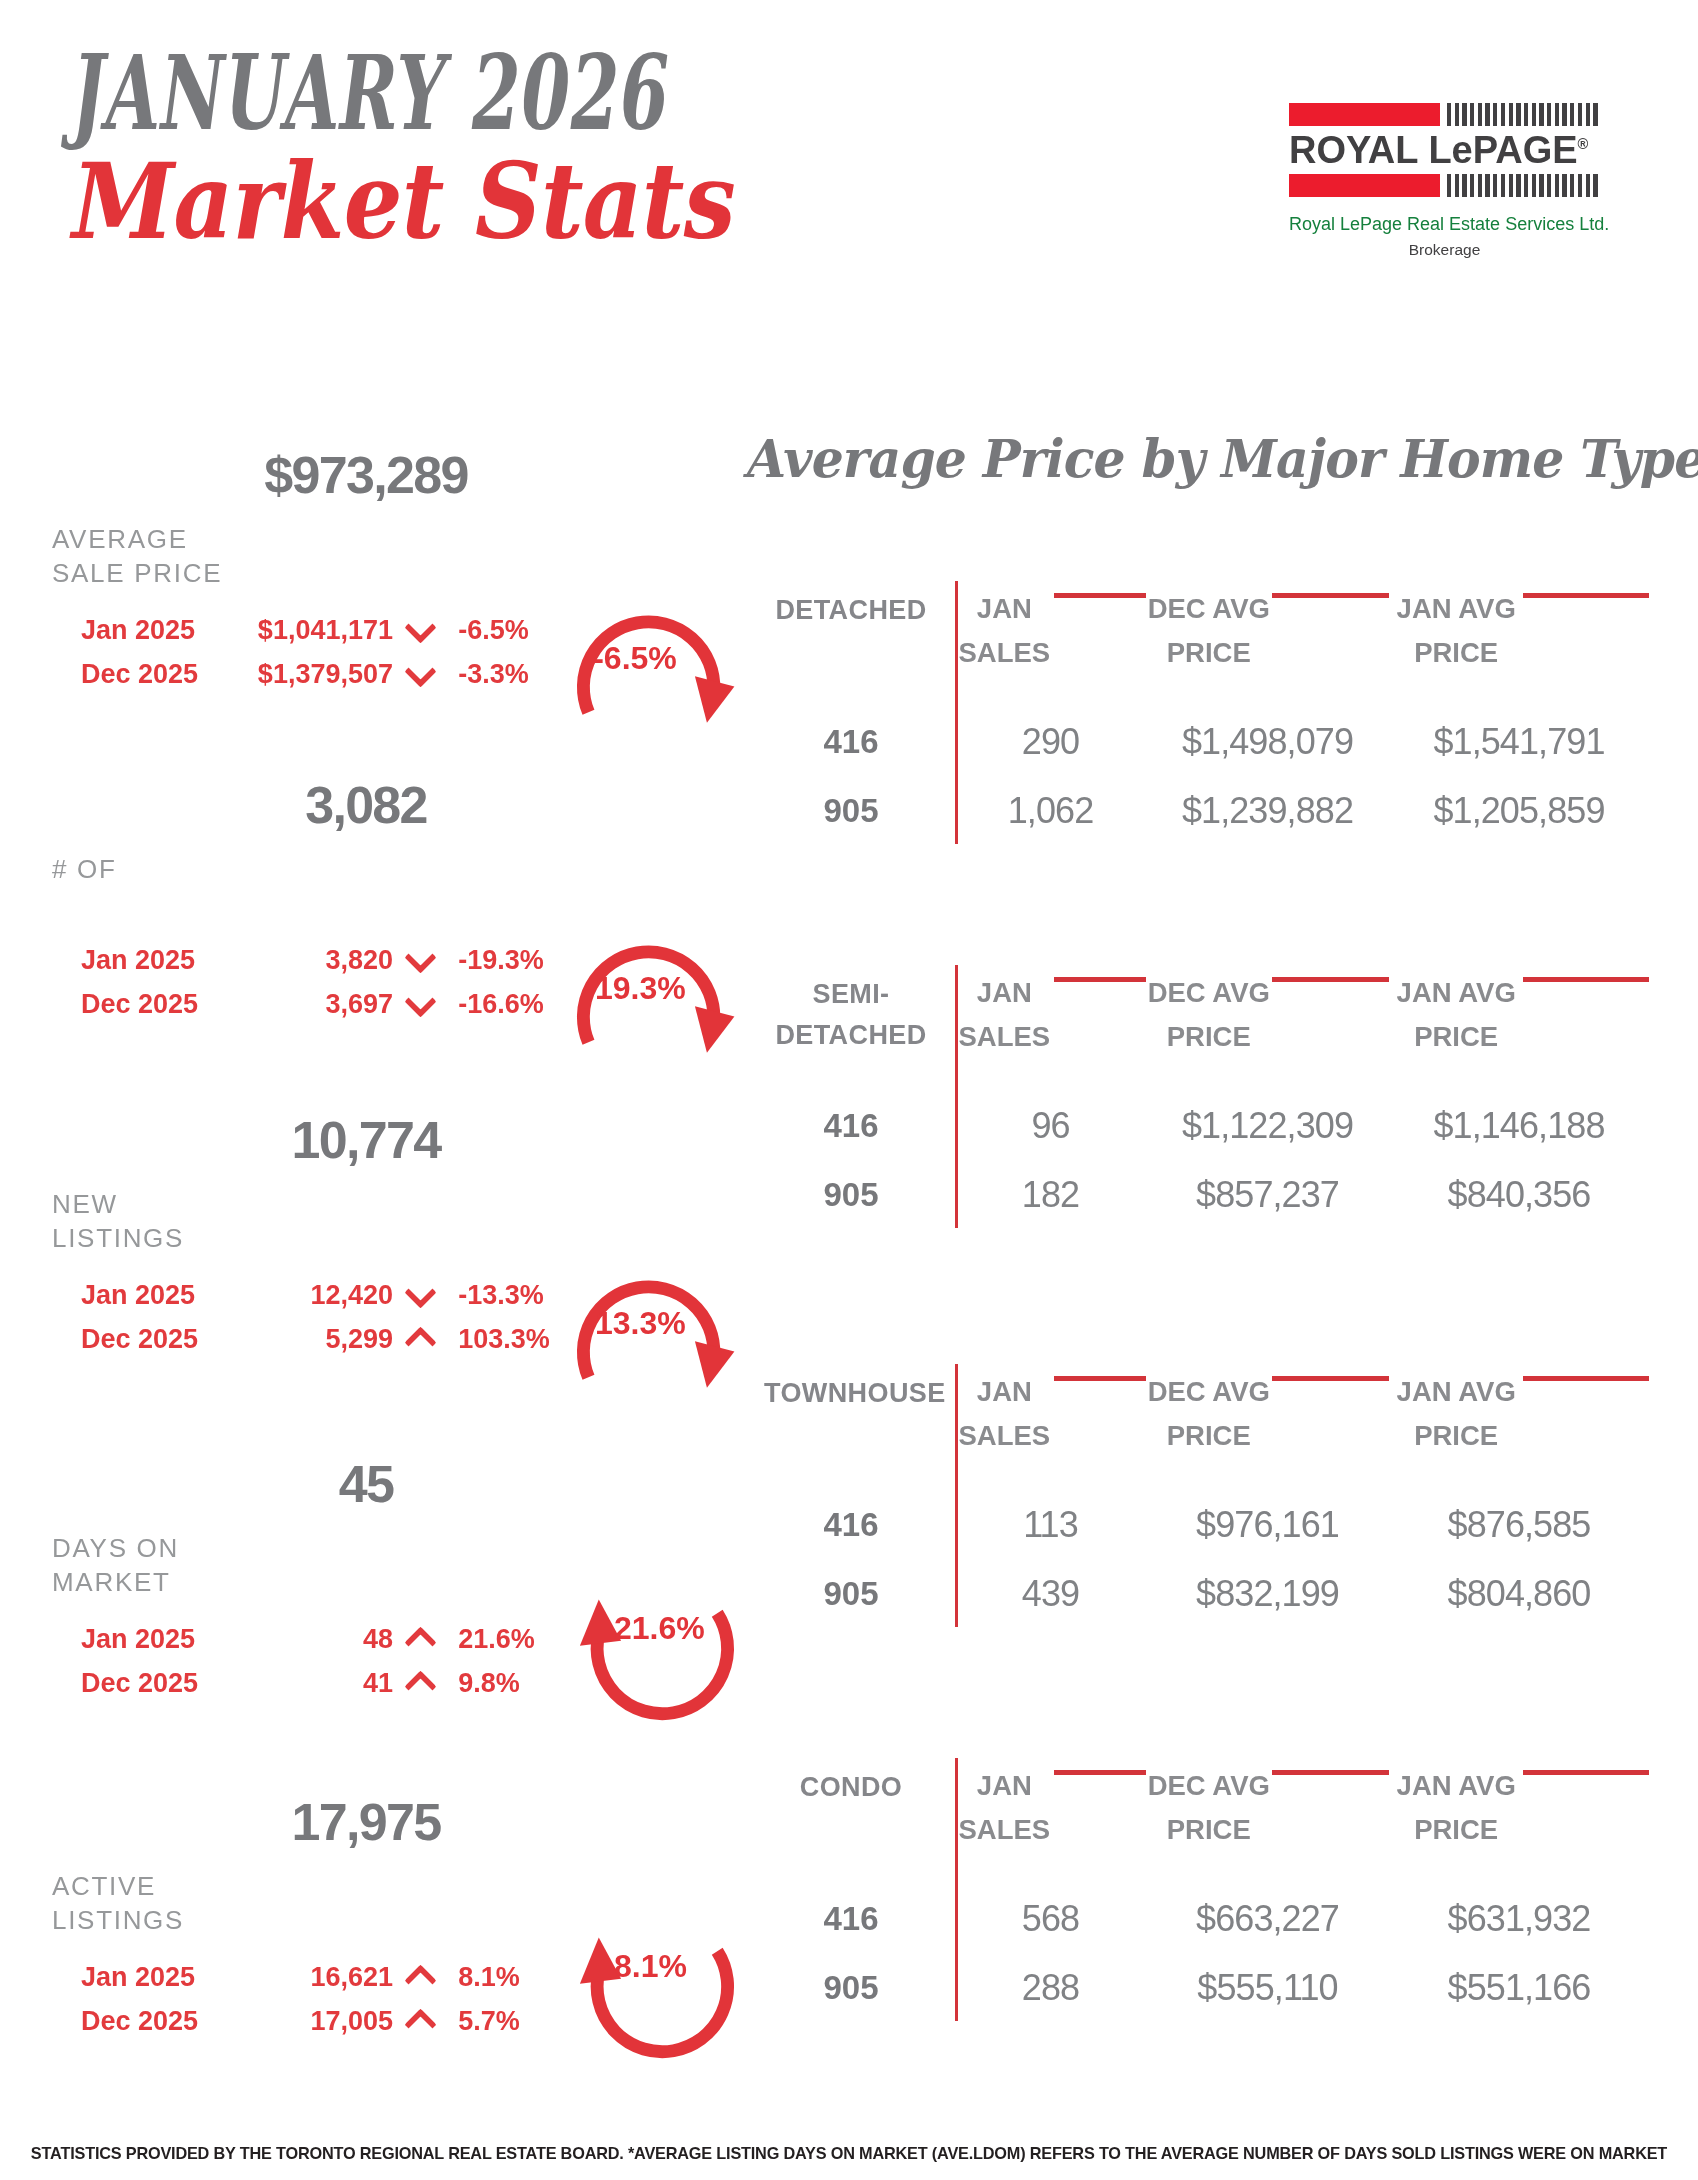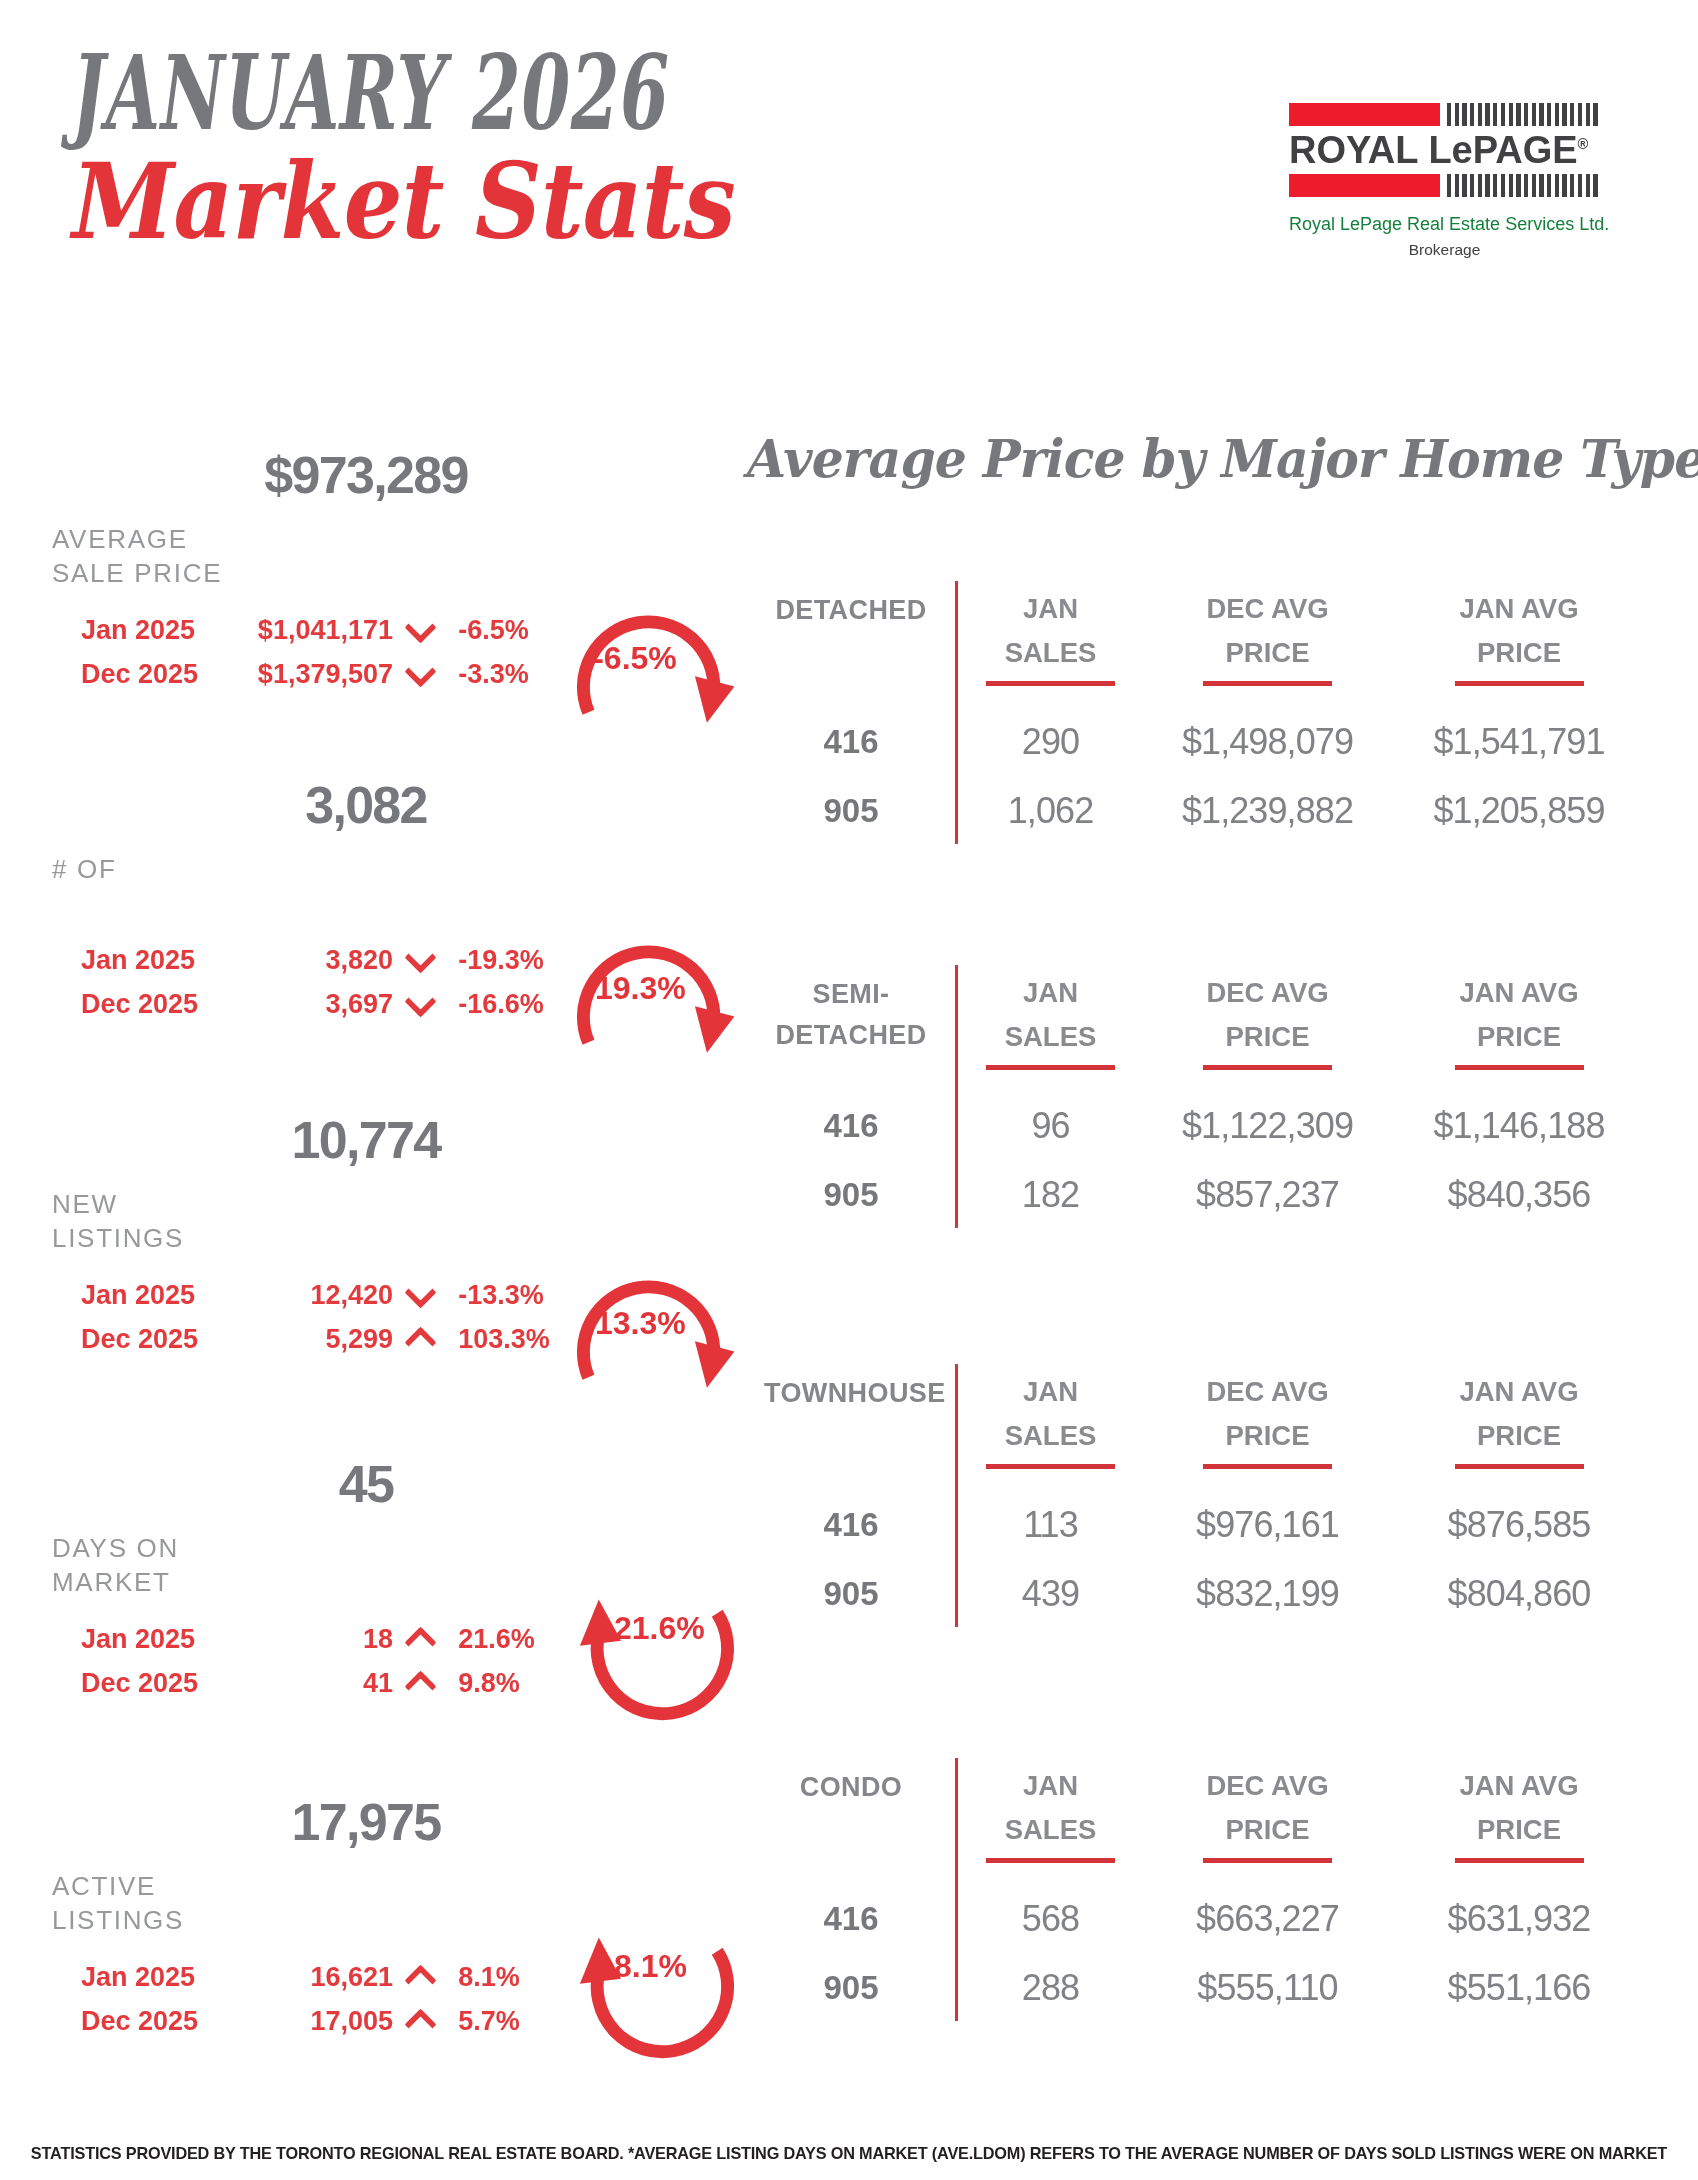--- a/index.html
+++ b/index.html
@@ -65,21 +65,21 @@
     font-size:52px;color:#77787B;letter-spacing:-0.9px;white-space:nowrap;
     transform:scaleX(0.97);transform-origin:left top;
   }
   .htable{position:absolute;left:747px;width:905px;height:274px;}
   .vline{position:absolute;left:208px;top:3.4px;height:263px;width:3.4px;background:#D3343A;}
   .tgrid{display:grid;grid-template-columns:208px 191px 243px 260px;grid-template-rows:129px 69px 69px;}
   .tname{
     font-size:27px;font-weight:bold;color:#85868A;text-align:center;
     padding:12px 17px 0 17px;line-height:1.5;letter-spacing:0.4px;
   }
-  .th{display:flex;flex-direction:column;align-items:center;padding-top:8.6px;}
+  .th{display:flex;flex-direction:row;padding-top:8.6px;}
   .th-text{font-size:27.5px;font-weight:bold;color:#8A8B8E;line-height:1.6;text-align:center;width:138px;}
   .th-line{width:129px;height:4.3px;background:#D3343A;margin-top:6.9px;}
   .rlabel{font-size:33px;font-weight:bold;color:#77787B;align-self:center;text-align:center;}
   .tcell{font-size:36px;color:#808285;align-self:center;text-align:center;letter-spacing:-0.9px;}
 
   
   .disclaimer{
     position:absolute;left:0;right:0;bottom:17px;text-align:center;
     font-size:16.3px;font-weight:bold;color:#231F20;letter-spacing:-0.2px;white-space:nowrap;
   }
@@ -208,21 +208,21 @@
 
   <section class="stat" style="top:1458px">
     <div class="stat-value">45</div>
     <div class="stat-label">
       <div>DAYS ON</div>
       <div>MARKET</div>
     </div>
     <div class="stat-rows">
       <div class="srow">
         <span class="s-period">Jan 2025</span>
-        <span class="s-val">18</span>
+        <span class="s-val">48</span>
         <span class="s-icon">
             <span class="chev up"></span>
           </span>
         <span class="s-pct">21.6%</span>
       </div>
       <div class="srow">
         <span class="s-period">Dec 2025</span>
         <span class="s-val">41</span>
         <span class="s-icon">
             <span class="chev up"></span>

